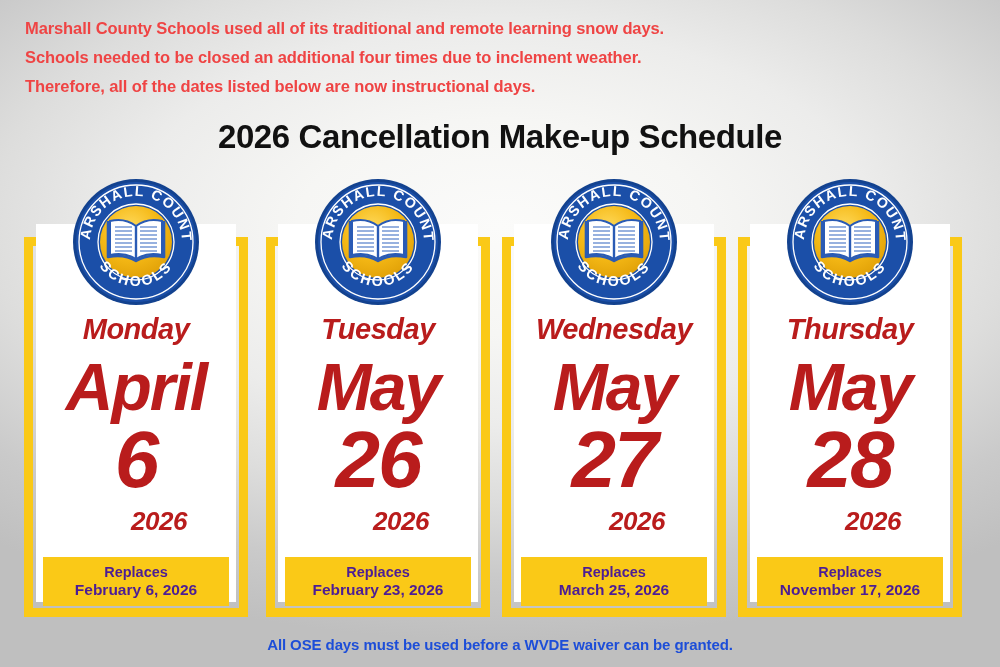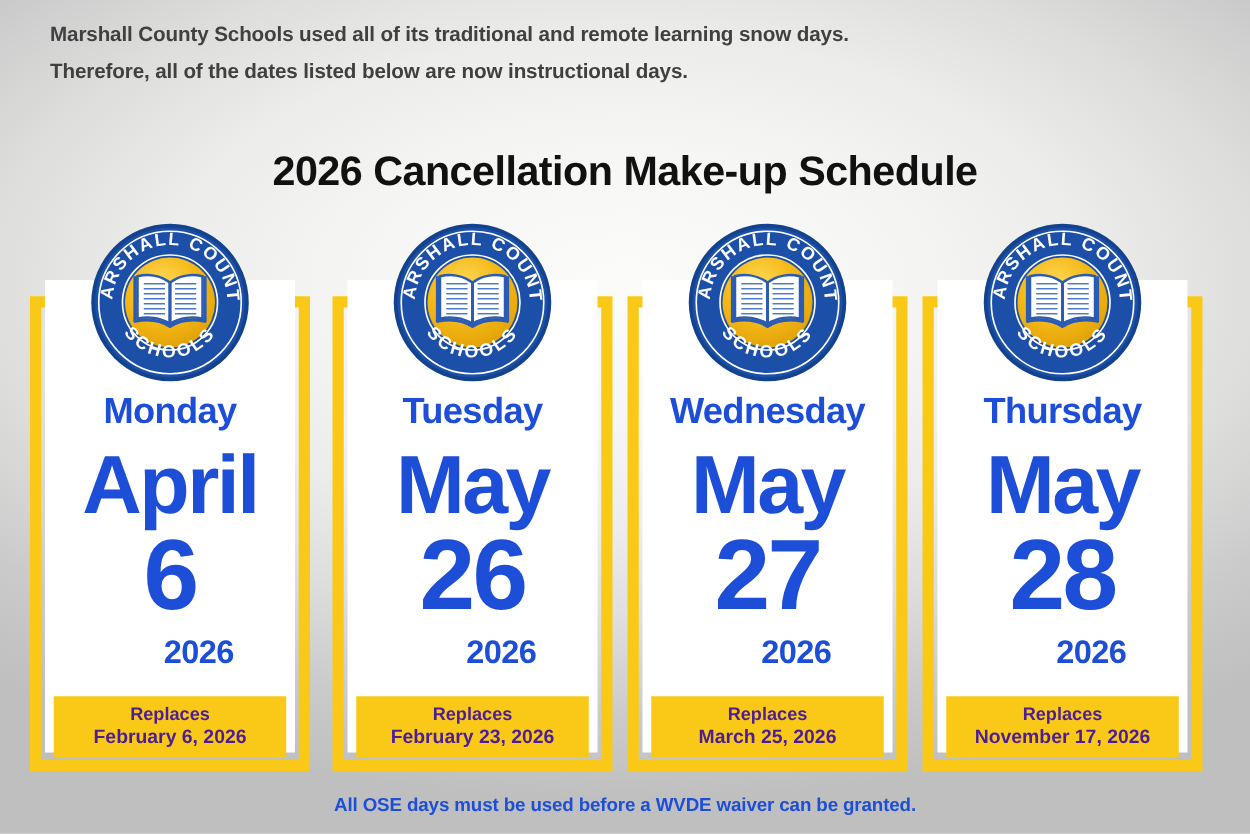--- a/index.html
+++ b/index.html
@@ -10,22 +10,22 @@
     background:
       radial-gradient(ellipse 78% 62% at 50% 34%,
         #fbfbfa 0%, #f6f6f4 26%, #ececeb 48%, #dddddc 66%, #cacaca 84%, #bfbfbf 100%);
     overflow:hidden;
     position:relative;
   }
 
   
   .intro {
     position:absolute;
-    left:40px; top:14px; width:880px;
-    color:#404040;
+    left:25px; top:14px; width:880px;
+    color:#ef4444;
     font-size:16.5px;
     font-weight:bold;
     line-height:29px;
     letter-spacing:-0.1px;
   }
   .intro p { white-space:nowrap; }
 
   .page-title {
     position:absolute;
     left:0; top:118px; width:1000px;
@@ -91,21 +91,22 @@
   }
   .seal svg { display:block; width:132px; height:132px; }
 
   
   .card-text {
     position:absolute;
     left:12px; top:132px;
     width:200px;
     z-index:5;
     text-align:center;
-    color:#1d4ed8;
+    color:#b91c1c;
+    font-style:italic;
   }
   .day {
     font-size:29px;
     font-weight:bold;
     letter-spacing:-0.5px;
     line-height:34px;
     margin-top:4px;
   }
   .month {
     font-size:66px;
@@ -156,20 +157,21 @@
     font-weight:bold;
     color:#1d4ed8;
     letter-spacing:-0.1px;
   }
 </style>
 </head>
 <body>
 
 <div class="intro">
   <p>Marshall County Schools used all of its traditional and remote learning snow days.</p>
+  <p>Schools needed to be closed an additional four times due to inclement weather.</p>
   <p>Therefore, all of the dates listed below are now instructional days.</p>
 </div>
 
 <div class="page-title">2026 Cancellation Make-up Schedule</div>
 
 <div class="cards">
 
   <div class="card c0">
     <div class="frame"></div>
     <div class="panel"></div>

